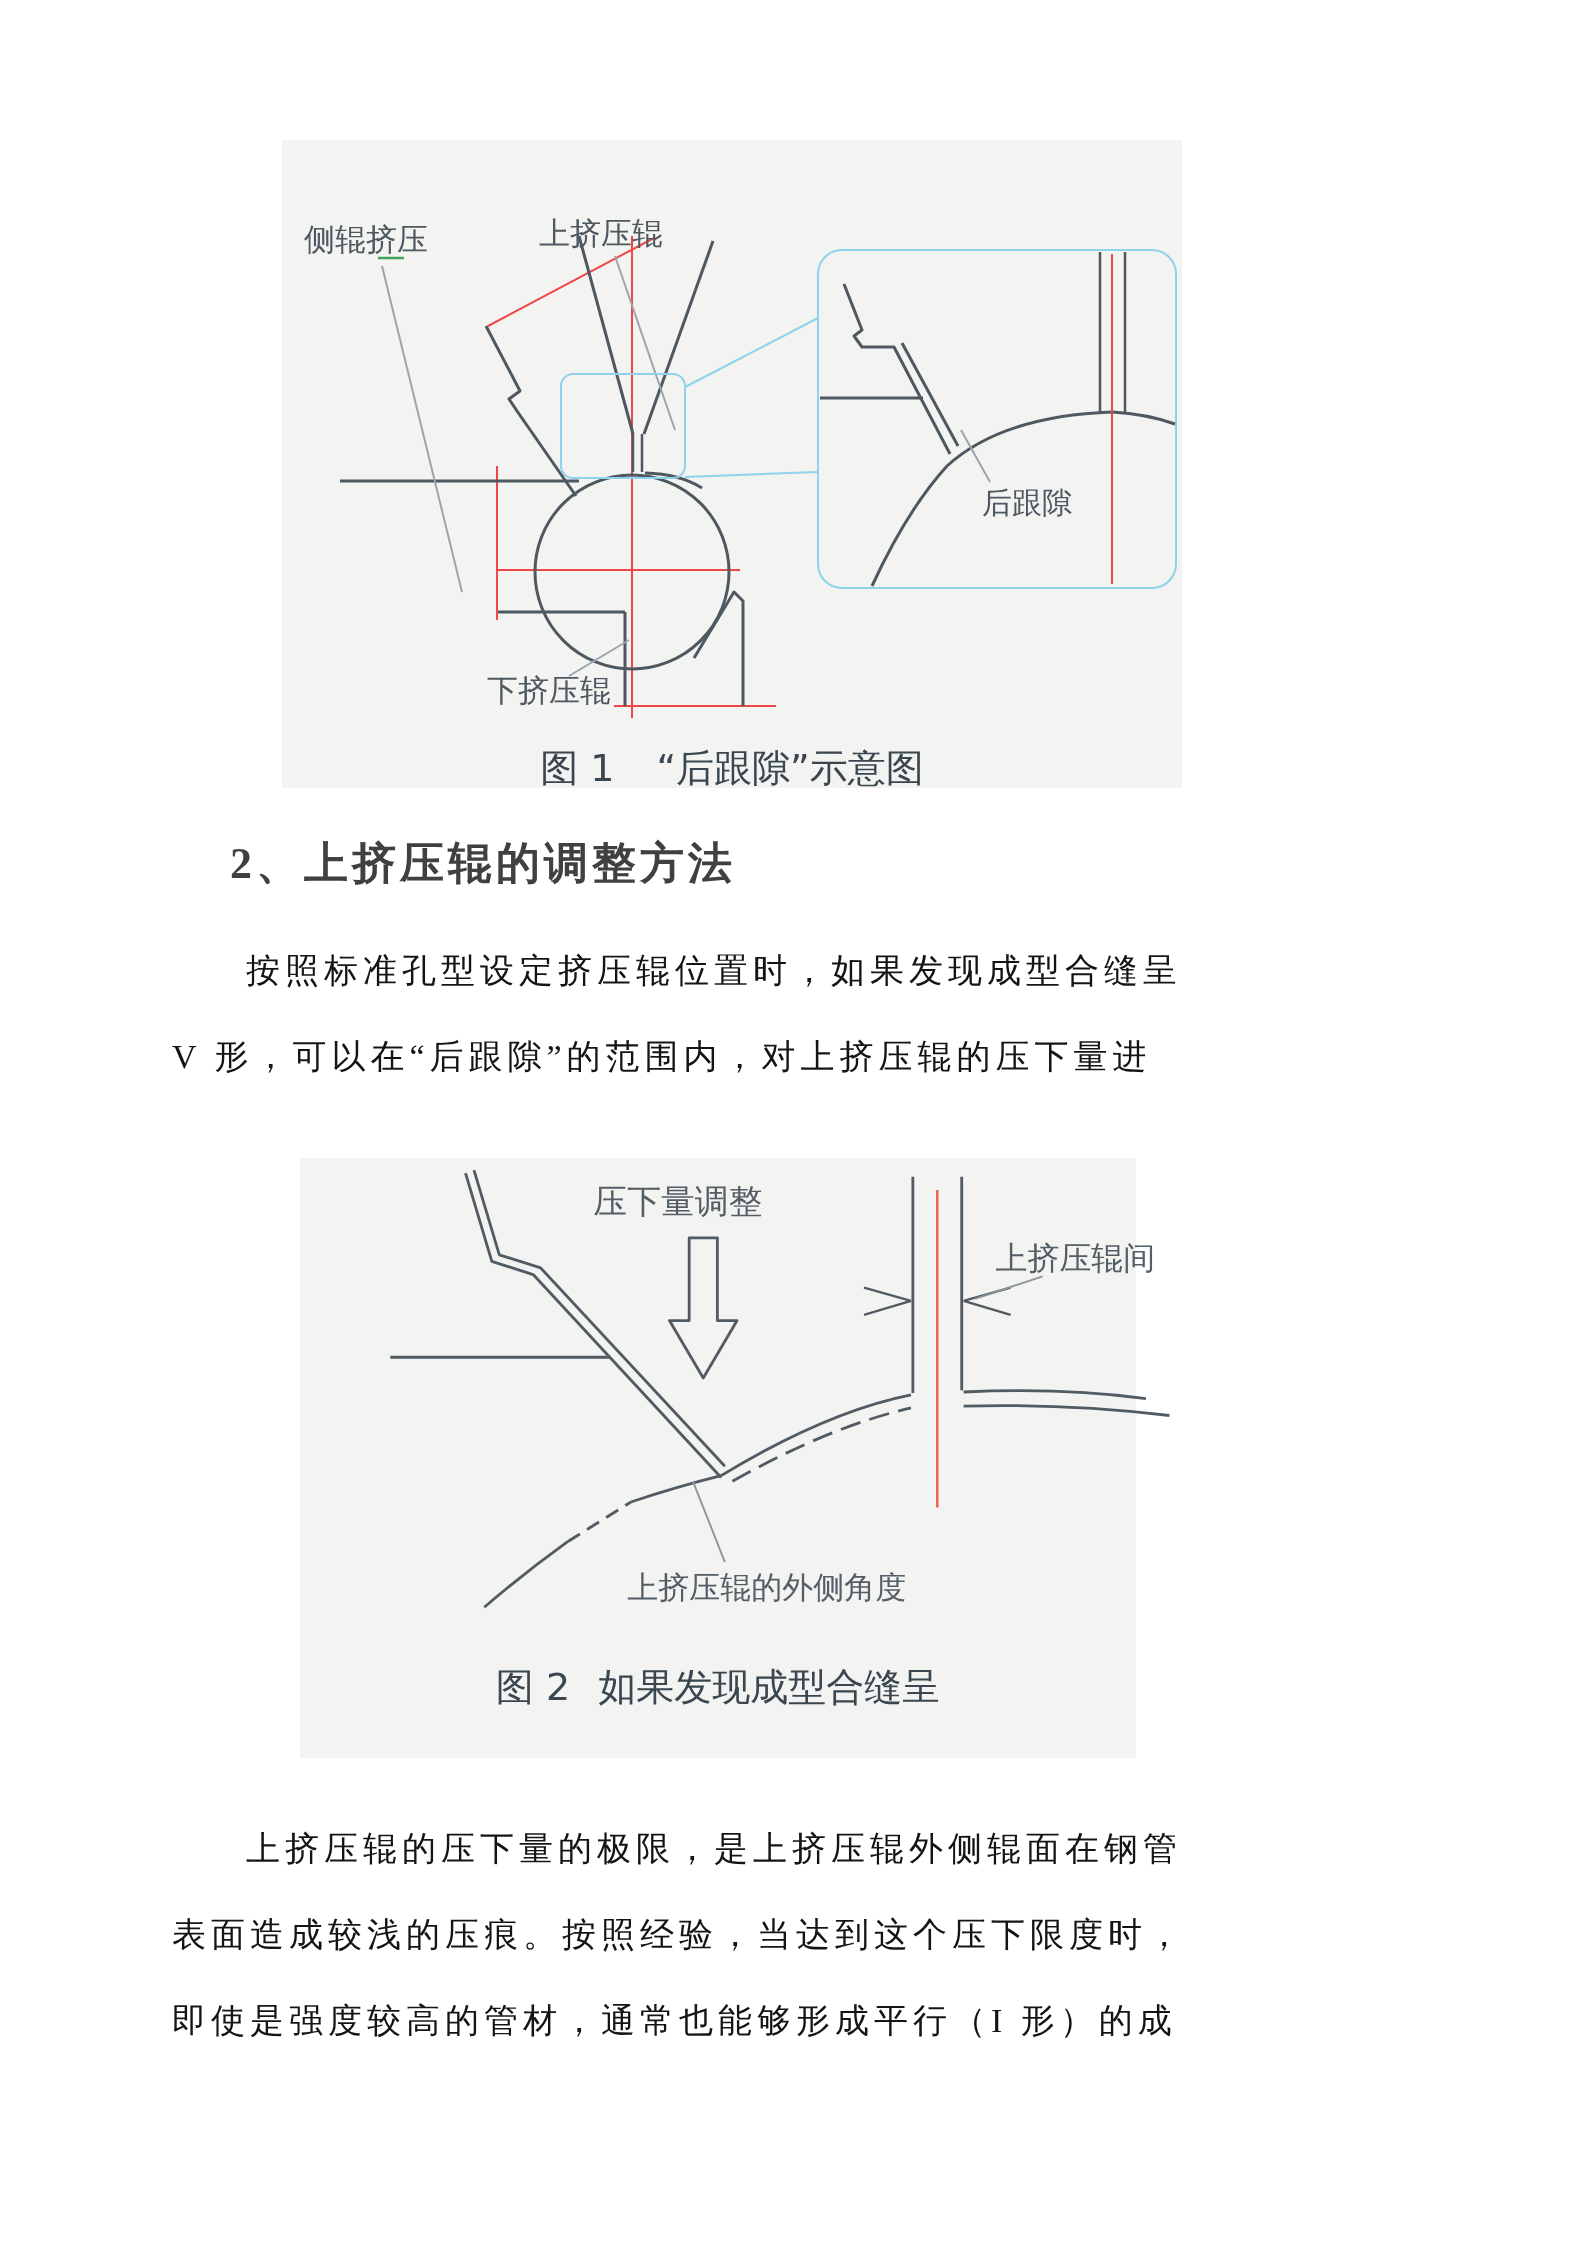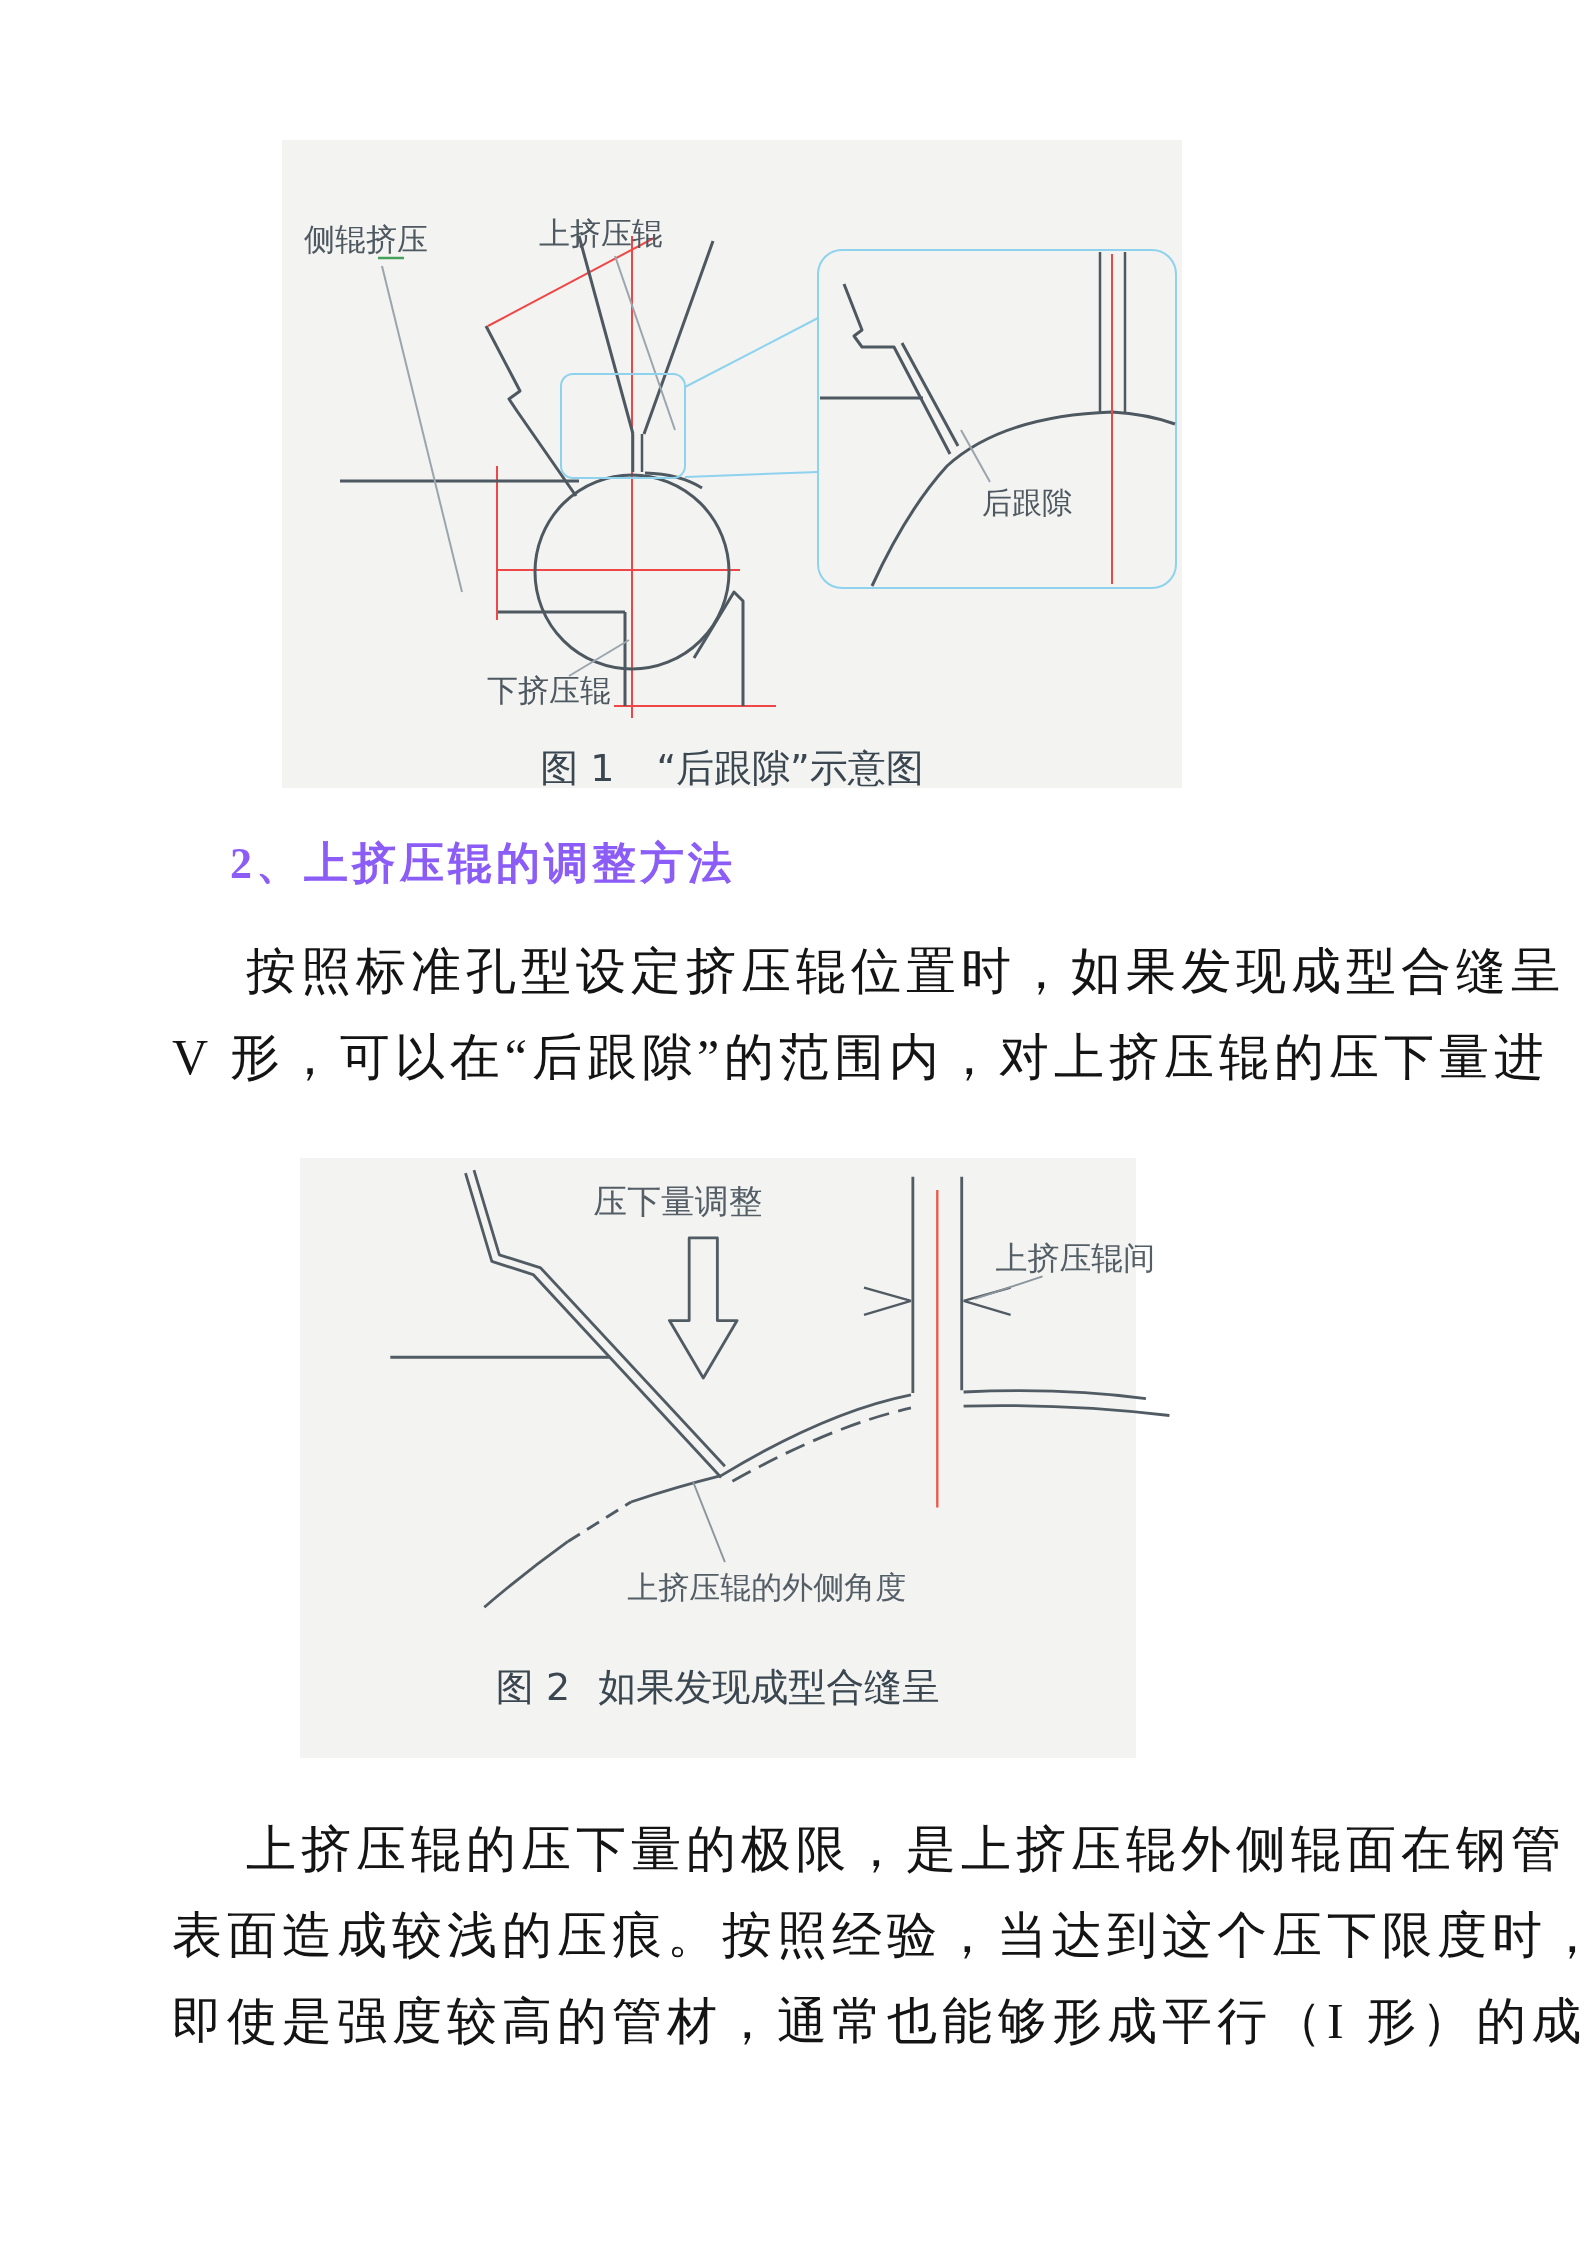--- a/index.html
+++ b/index.html
@@ -20,29 +20,29 @@
     align-items:baseline;
     font-family:"DejaVu Sans","Liberation Sans",sans-serif;
     font-weight:normal;
     color:#3a4650;
     font-size:38px;
   }
   .fig-caption .cap-num{margin-right:42px;}
   .heading{
     position:absolute;
     left:172px;top:834px;width:1260px;
-    font-size:44px;font-weight:bold;color:#8b5cf6;
+    font-size:44px;font-weight:bold;color:#404040;
     padding-left:58px;
     letter-spacing:4px;
     font-family:"Liberation Serif","DejaVu Serif",serif;
   }
   .para{
     position:absolute;
     left:172px;width:1270px;
-    font-size:50px;color:#141414;
+    font-size:34px;color:#141414;
     letter-spacing:5px;
     line-height:86px;
   }
   .para .line{white-space:nowrap;}
   .para .line.indent{padding-left:74px;}
   svg text{
     font-family:"DejaVu Sans","Liberation Sans",sans-serif;
     fill:#4e5860;
   }
   .fl31{font-size:31px;}

